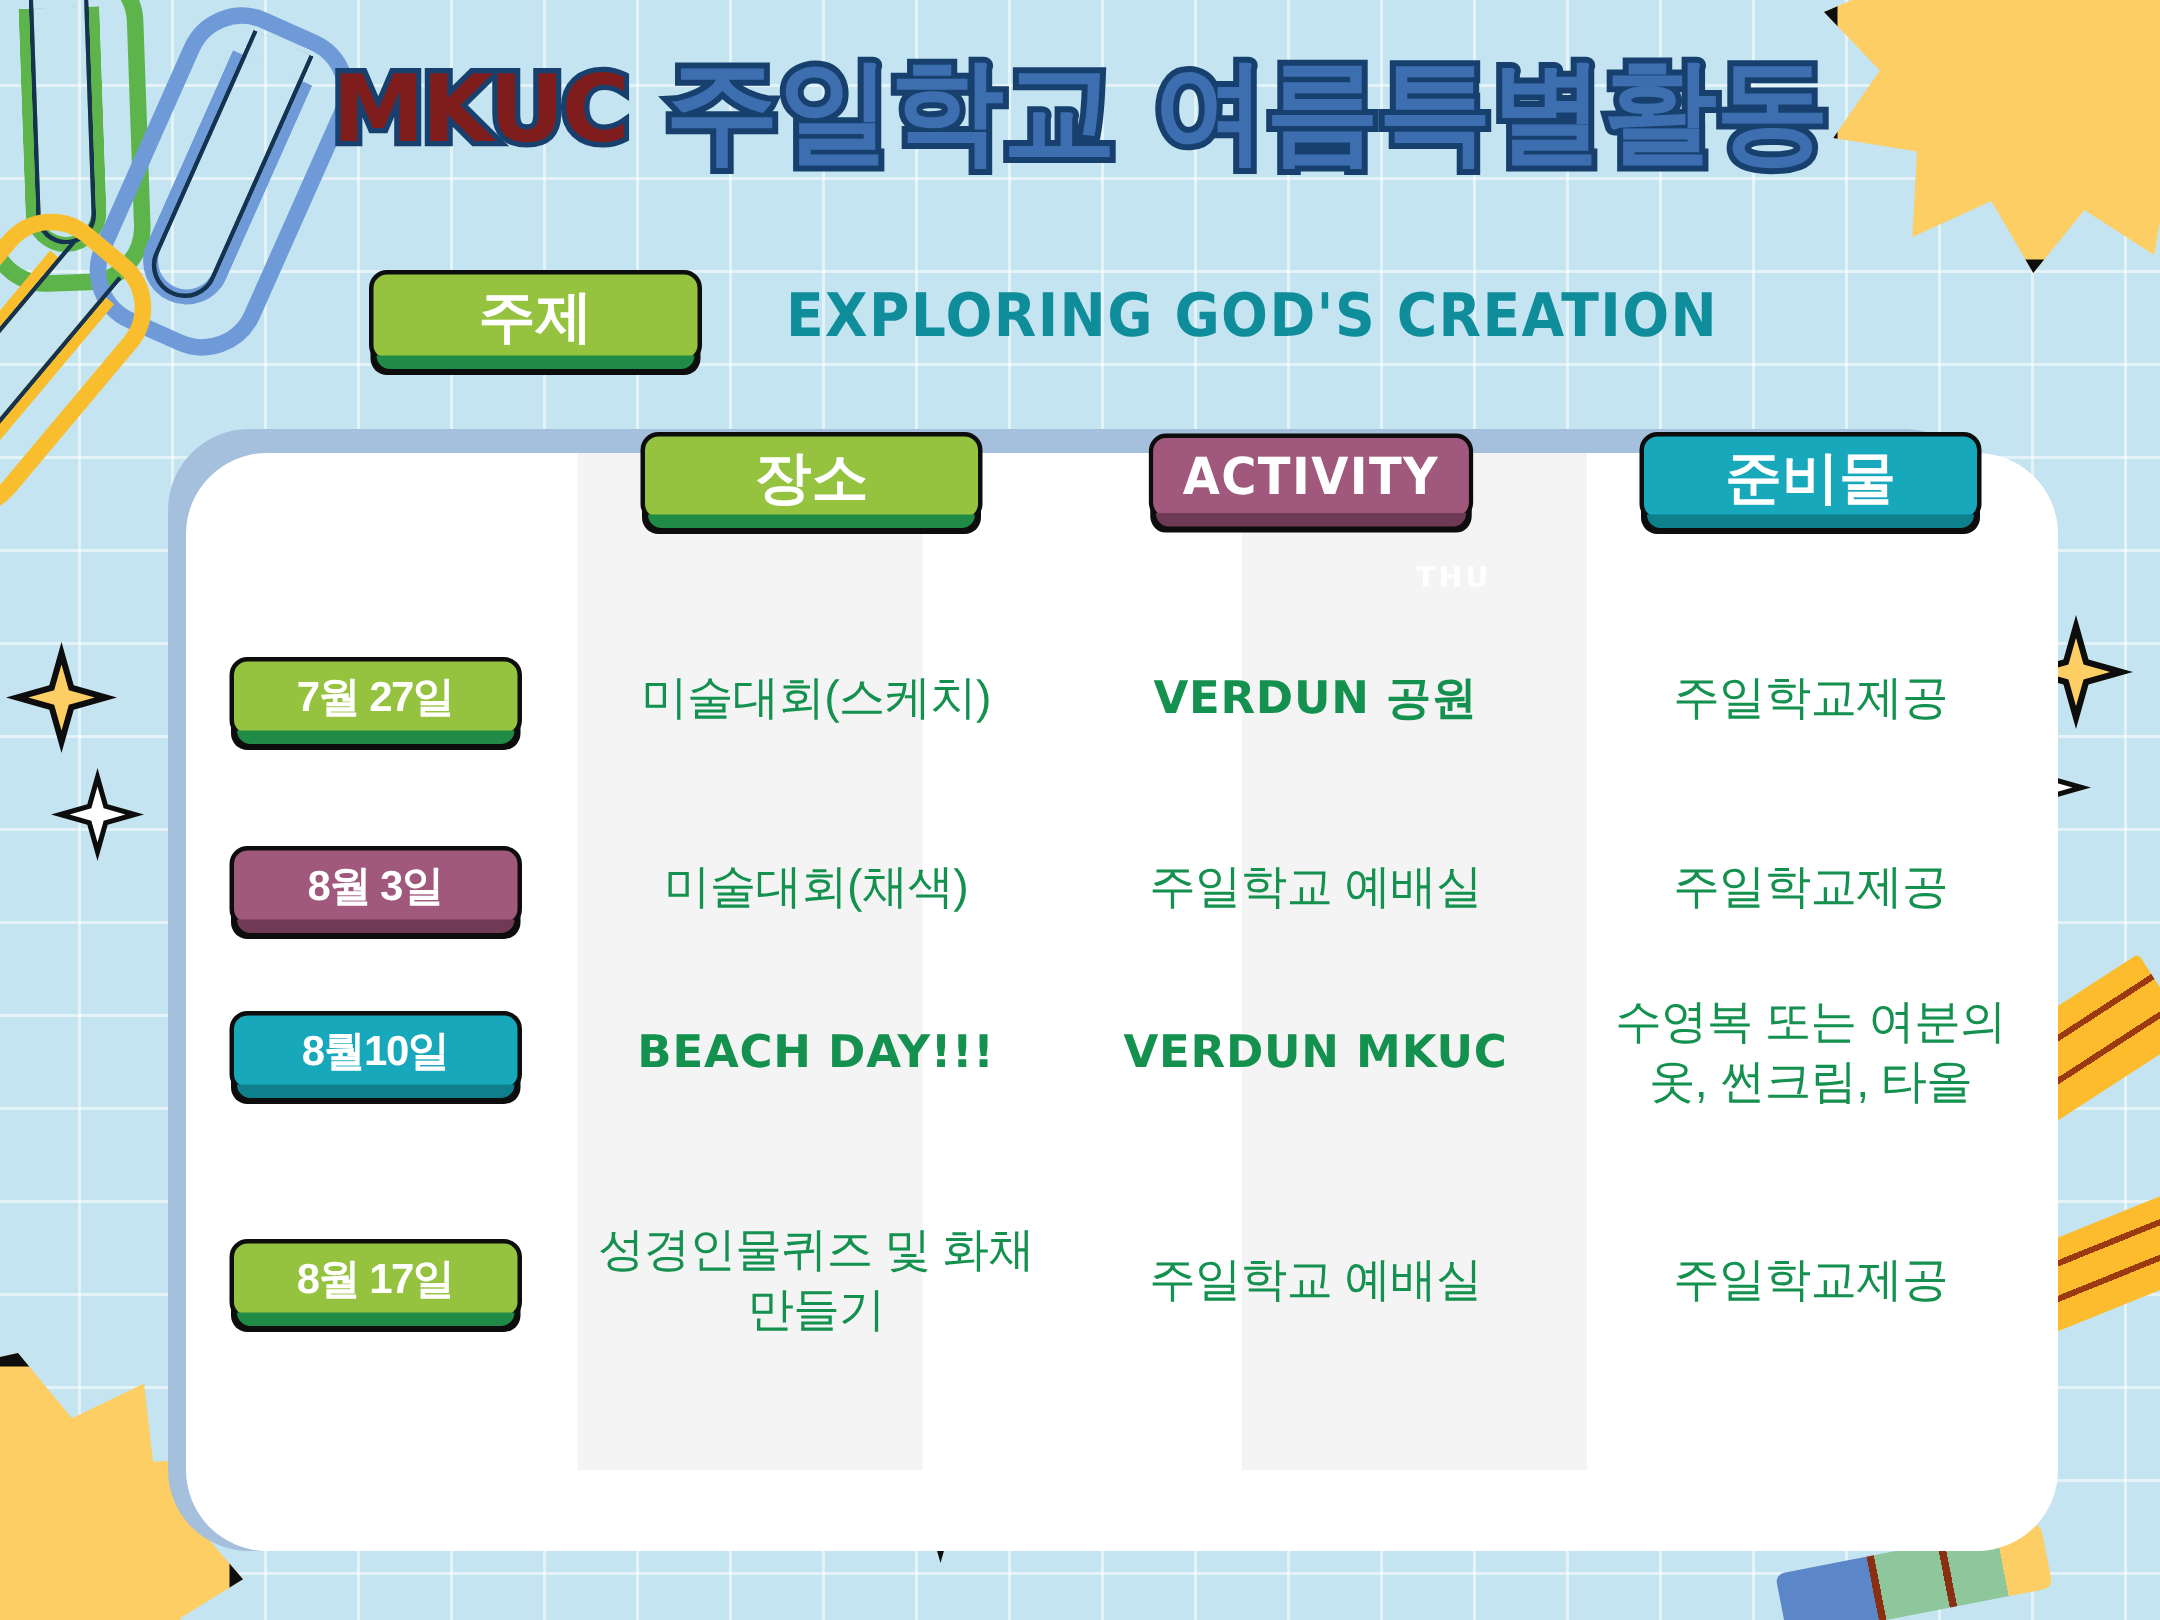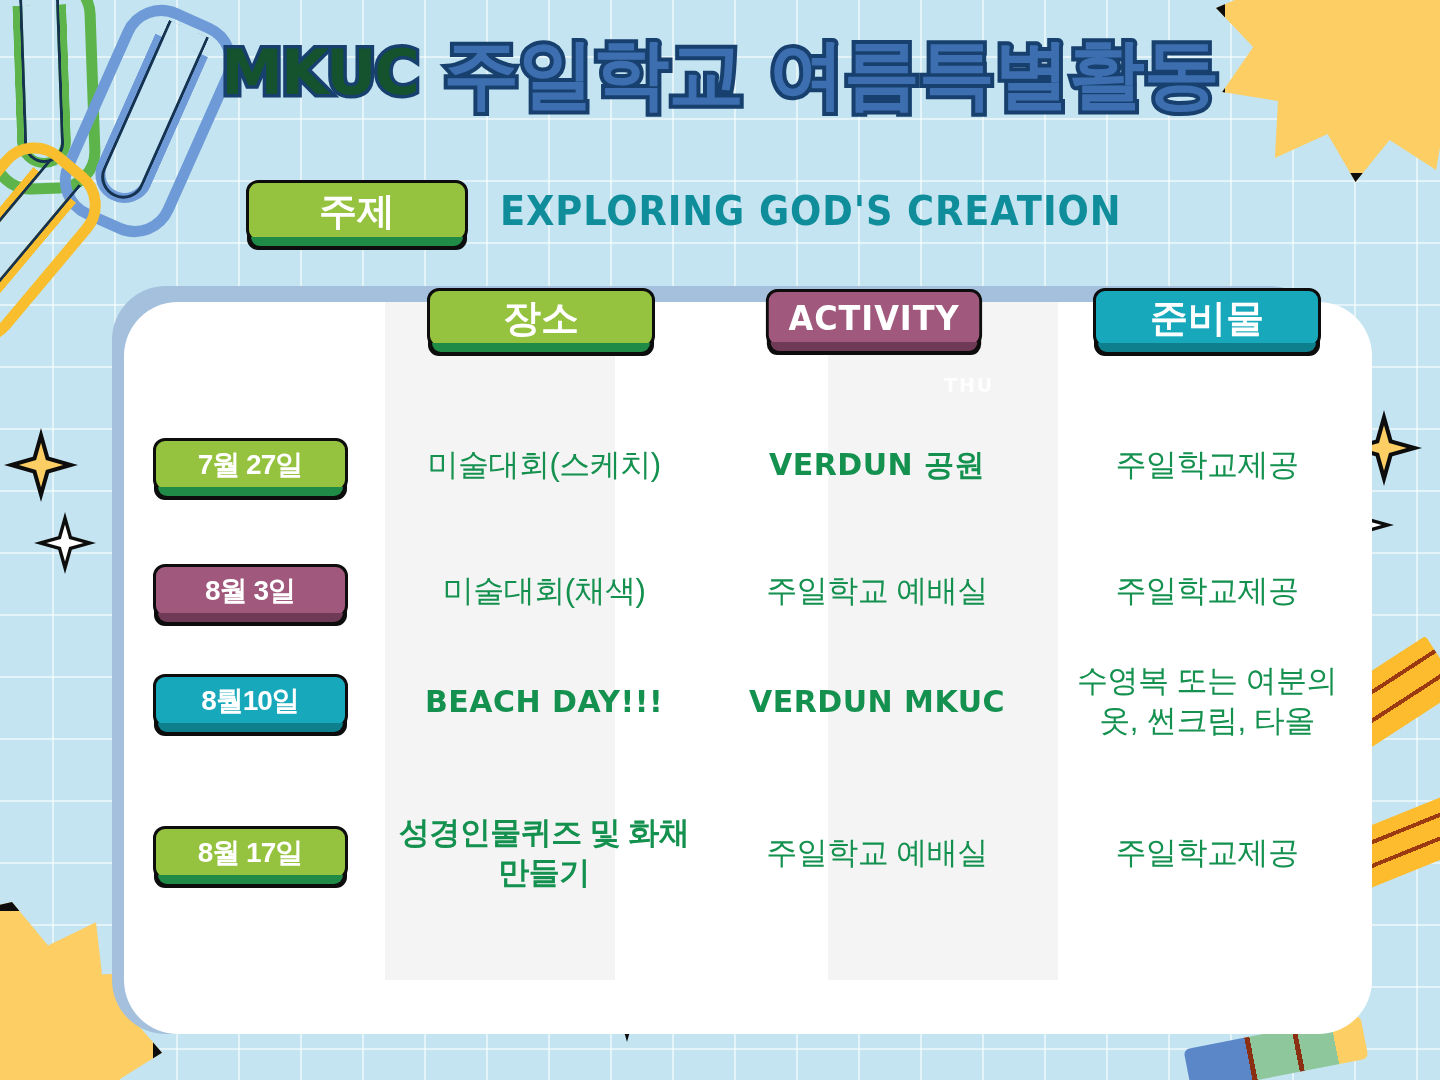--- a/index.html
+++ b/index.html
@@ -132,21 +132,21 @@
   #title{
     position:absolute; left:0; right:0; top:36px;
     text-align:center;
     font-family:"DejaVu Sans", sans-serif;
     font-size:76px; font-weight:bold;
     letter-spacing:-1px;
     line-height:1;
     white-space:nowrap;
   }
   #title .mkuc{
-    color:#14532d;
+    color:#7f1d1d;
     font-family:"DejaVu Sans", sans-serif;
     font-size:62px;
     letter-spacing:-2px;
     -webkit-text-stroke:7px #17406e;
     paint-order:stroke fill;
     vertical-align:6px;
   }
   #title .ko{
     color:#3d6fb0;
     -webkit-text-stroke:8px #17406e;
@@ -172,21 +172,21 @@
   .badge.green{ background:#95c23f; }
   .badge.green::after{ background:#1f8b47; }
   .badge.mauve{ background:#a0587c; }
   .badge.mauve::after{ background:#6f3a55; }
   .badge.teal{ background:#17a9bb; }
   .badge.teal::after{ background:#0d7f8d; }
 
   
   #subject-row{
     position:absolute; left:246px; top:180px;
-    display:flex; align-items:center; gap:32px;
+    display:flex; align-items:center; gap:56px;
     z-index:4;
   }
   #subject-badge{ width:222px; height:62px; font-size:38px; }
   #subject-text{
     color:#0f8d9b;
     font-family:"DejaVu Sans", sans-serif;
     font-weight:bold;
     font-size:40px;
     letter-spacing:1px;
     transform:scaleX(.92);
@@ -382,18 +382,18 @@
     </div>
     <div class="cell c-act en">BEACH DAY!!!</div>
     <div class="cell c-plc en">VERDUN MKUC</div>
     <div class="cell c-prp ko" style="padding:0 14px;">수영복 또는 여분의 옷, 썬크림, 타올</div>
   </div>
 
   <div class="row" id="row-3">
     <div class="cell c-date">
       <div class="badge green date-badge">8월 17일</div>
     </div>
-    <div class="cell c-act ko" style="padding:0 22px;font-weight:bold;">성경인물퀴즈 및 화채만들기</div>
+    <div class="cell c-act ko" style="padding:0 22px;">성경인물퀴즈 및 화채만들기</div>
     <div class="cell c-plc ko">주일학교 예배실</div>
     <div class="cell c-prp ko">주일학교제공</div>
   </div>
 
 </div>
 
 </body></html>

